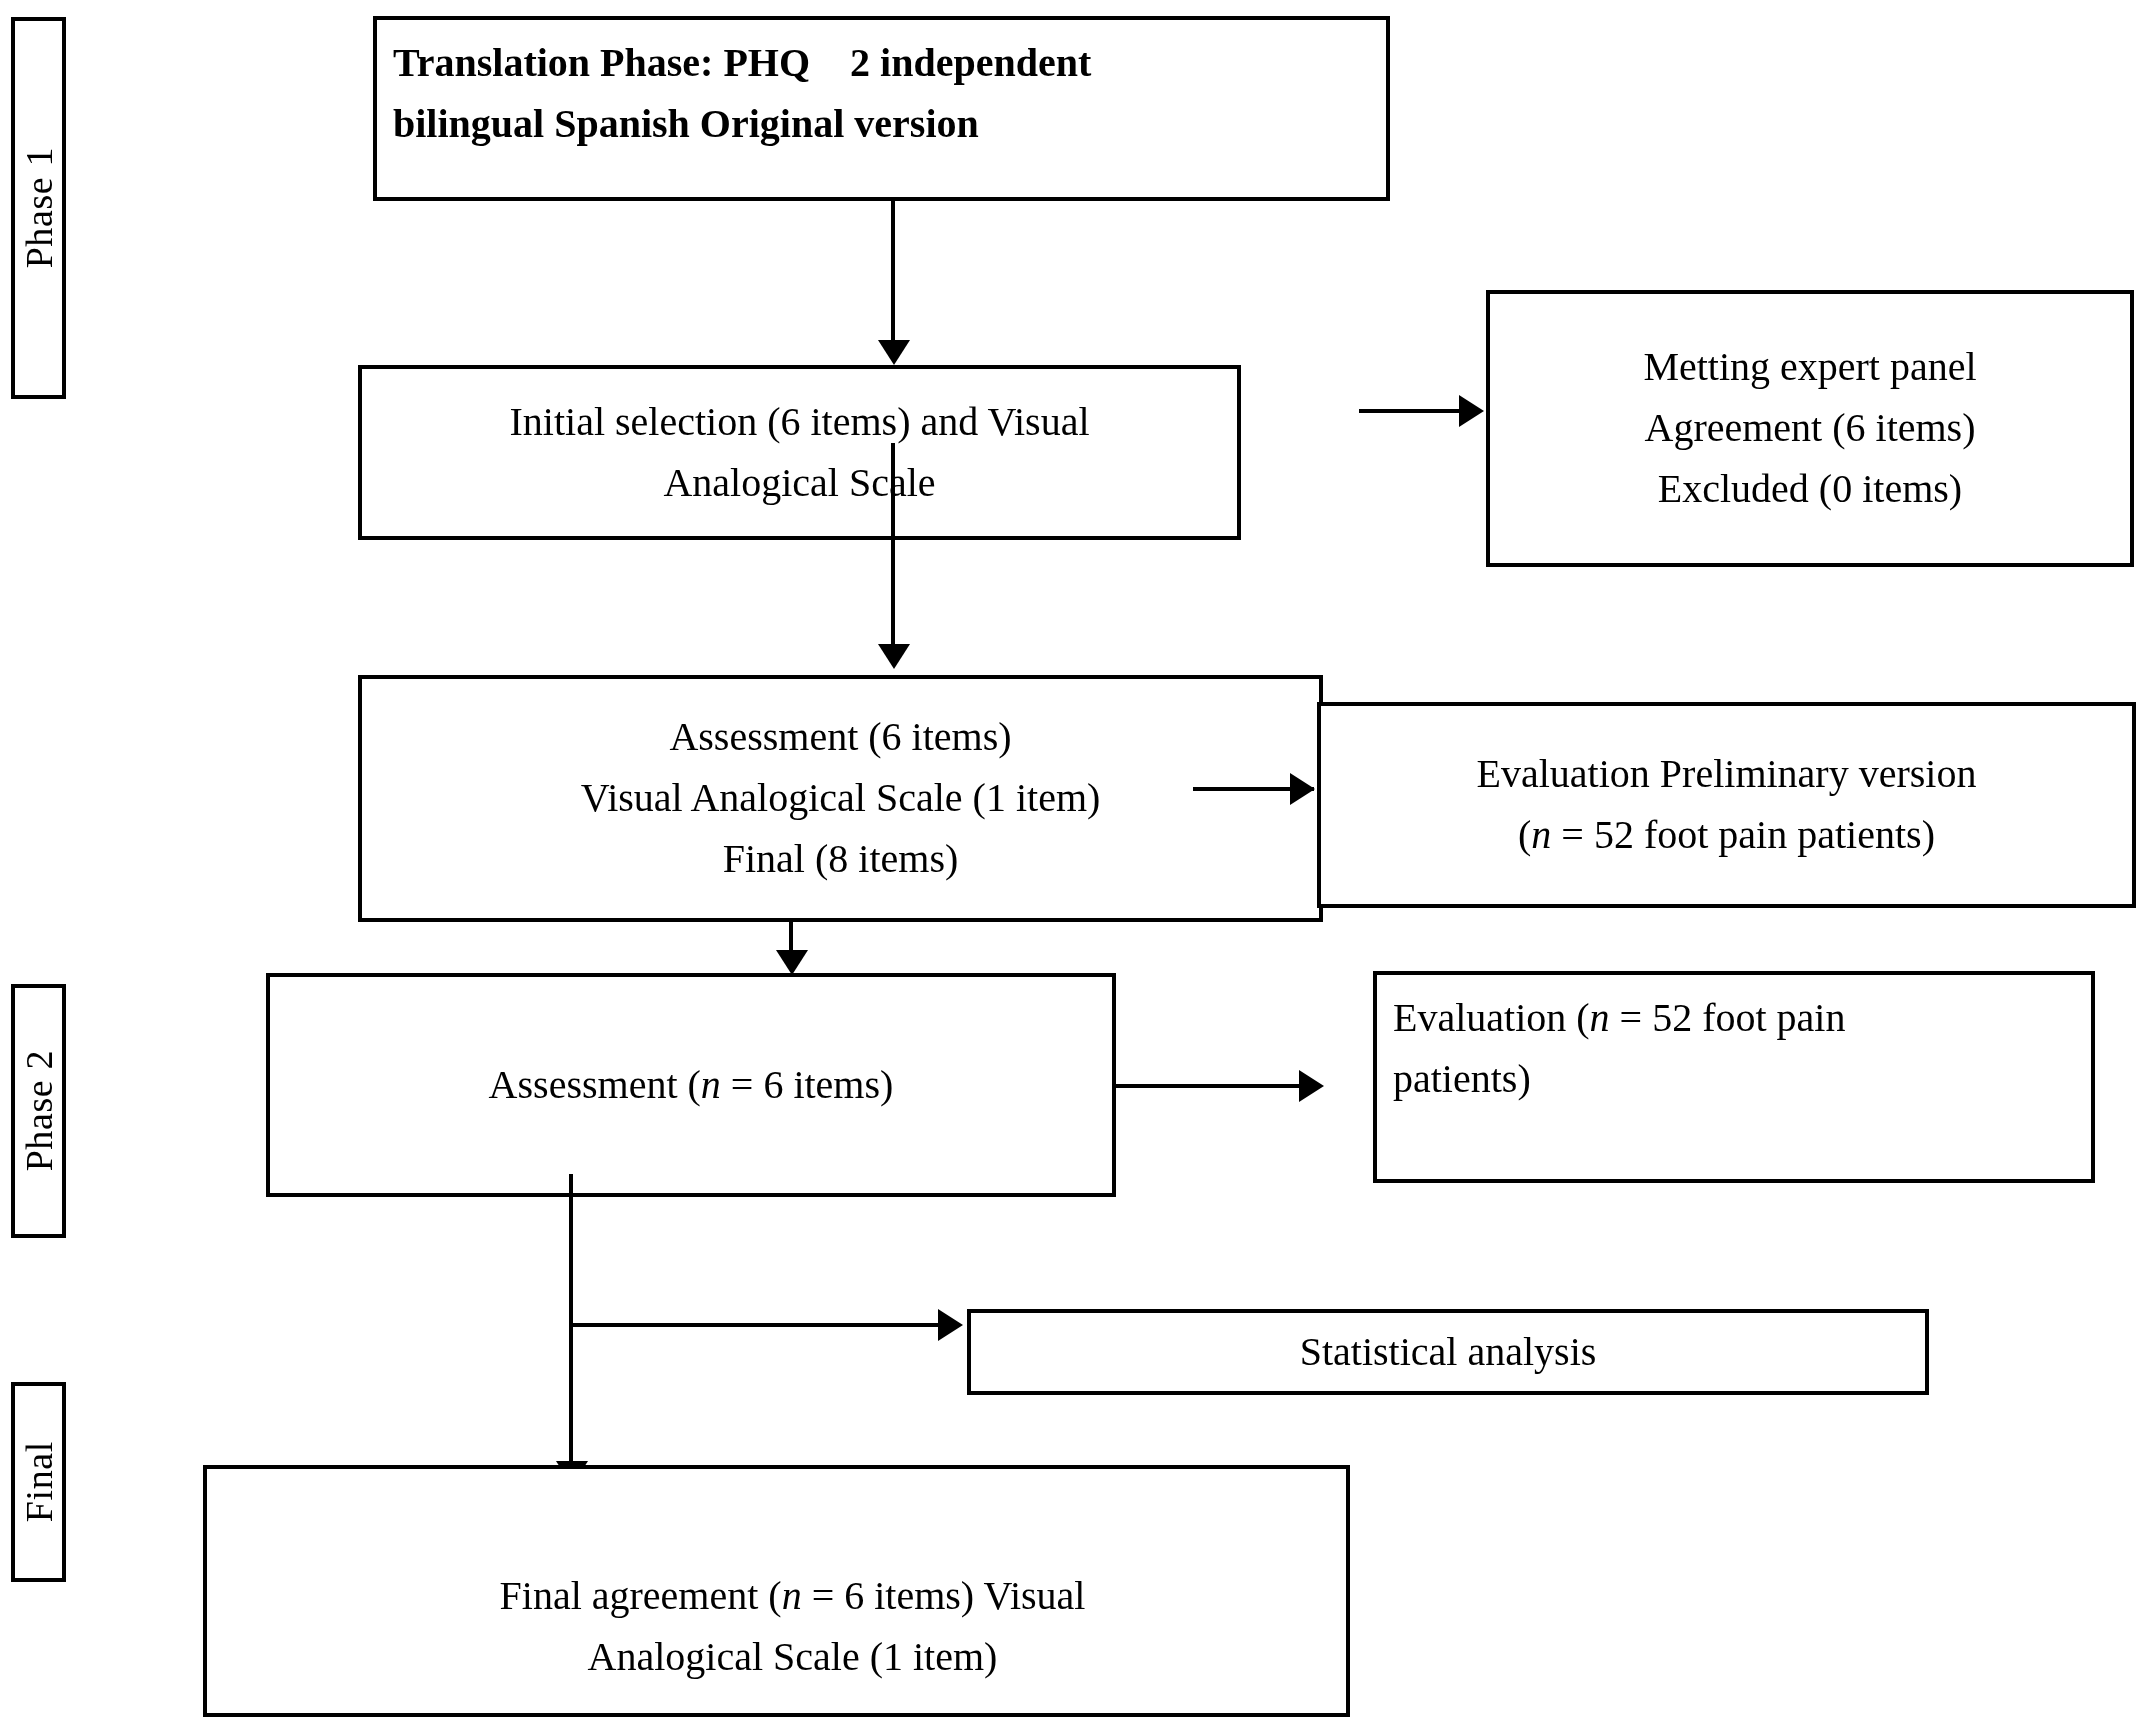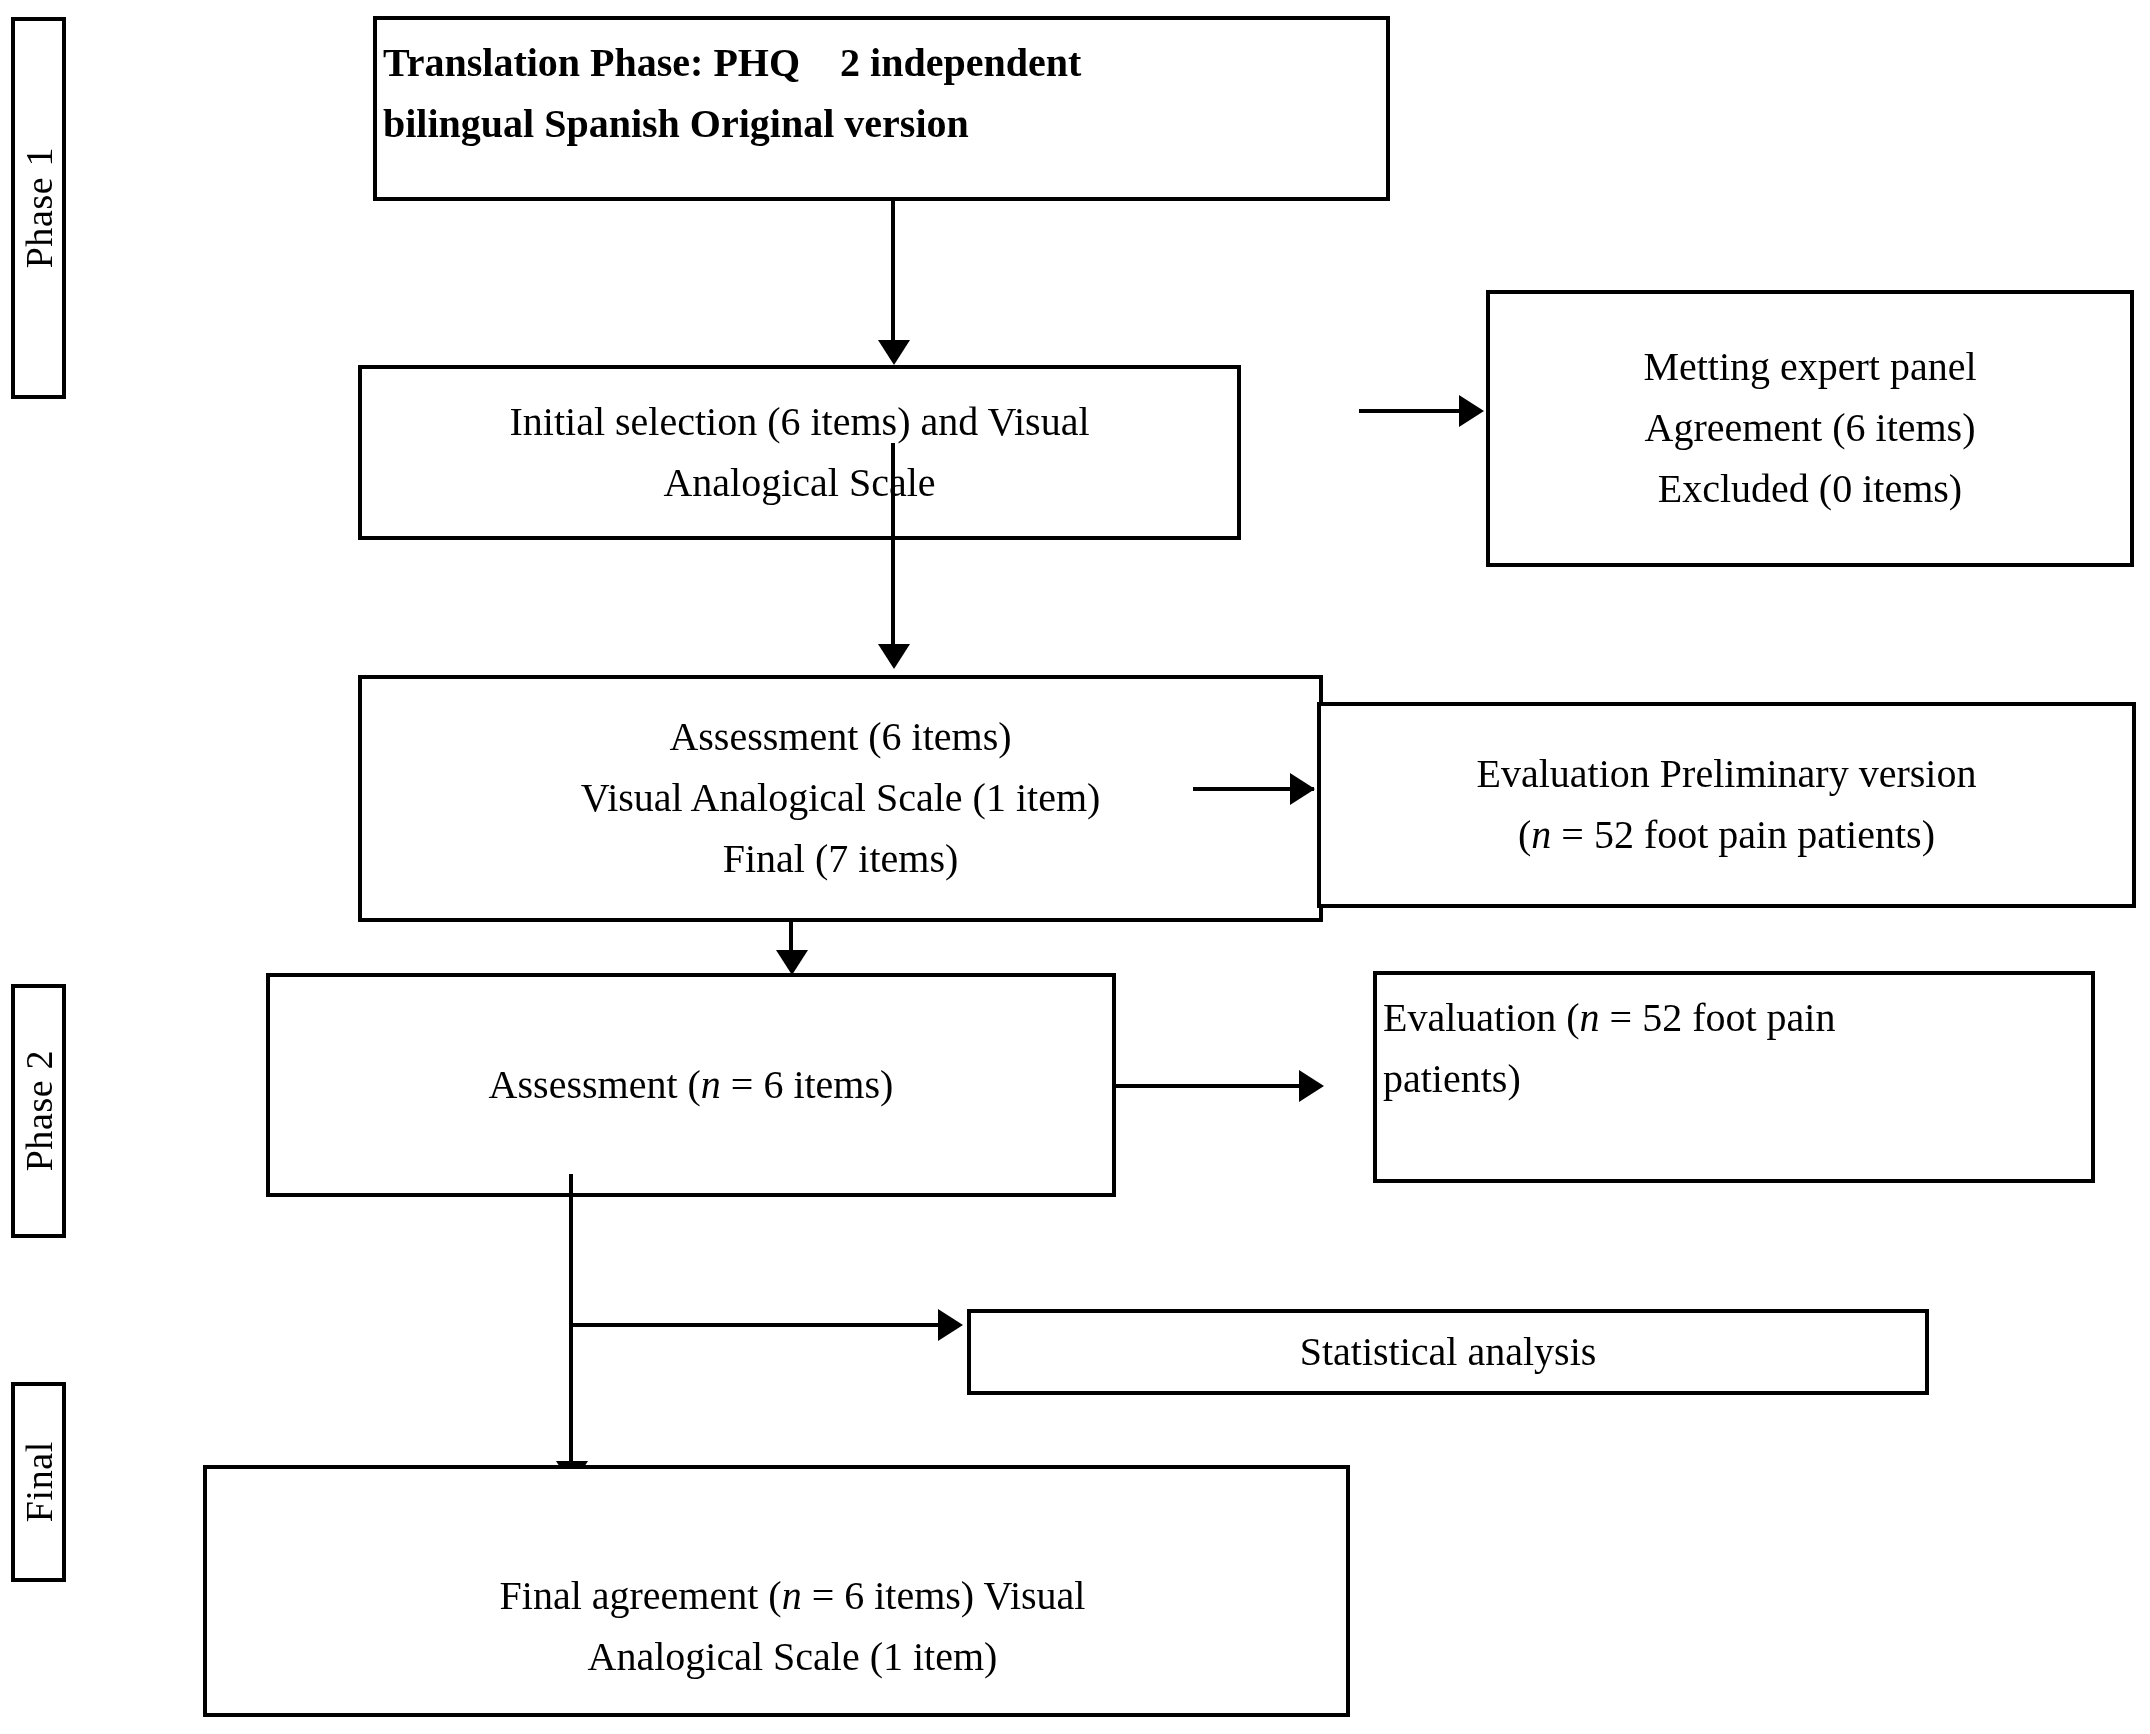--- a/index.html
+++ b/index.html
@@ -25,21 +25,21 @@
     flex-direction: column;
     justify-content: center;
     align-items: center;
     text-align: center;
     line-height: 1.52;
     font-size: 40px;
   }
   .node.left-align {
     align-items: center;
     text-align: left;
-    padding-left: 6px;
+    padding-left: 16px;
   }
   .node .line { display: block; width: 100%; white-space: nowrap; }
   .node.wrap .line { white-space: normal; }
   .bold { font-weight: bold; }
   .ital { font-style: italic; }
 
   
   .phase-strip {
     position: absolute;
     box-sizing: border-box;
@@ -123,21 +123,21 @@
     <span class="line">Agreement (6 items)</span>
     <span class="line">Excluded (0 items)</span>
   </div>
 
   <div class="vline" style="left:891px; top:443px; width:4.2px; height:205px;"></div>
   <div class="arrow-down" style="left:878px; top:644px;"></div>
 
   <div class="node" style="left:358px; top:675px; width:965px; height:247px;">
     <span class="line">Assessment (6 items)</span>
     <span class="line">Visual Analogical Scale (1 item)</span>
-    <span class="line">Final (7 items)</span>
+    <span class="line">Final (8 items)</span>
   </div>
 
   <div class="hline" style="left:1193px; top:787px; width:121px; height:4.2px;"></div>
   <div class="arrow-right" style="left:1290px; top:773px;"></div>
 
   <div class="node" style="left:1317px; top:702px; width:819px; height:206px;">
     <span class="line">Evaluation Preliminary version</span>
     <span class="line">
       <span>(</span><span class="ital">n</span><span> = 52 foot pain patients)</span>
     </span>

